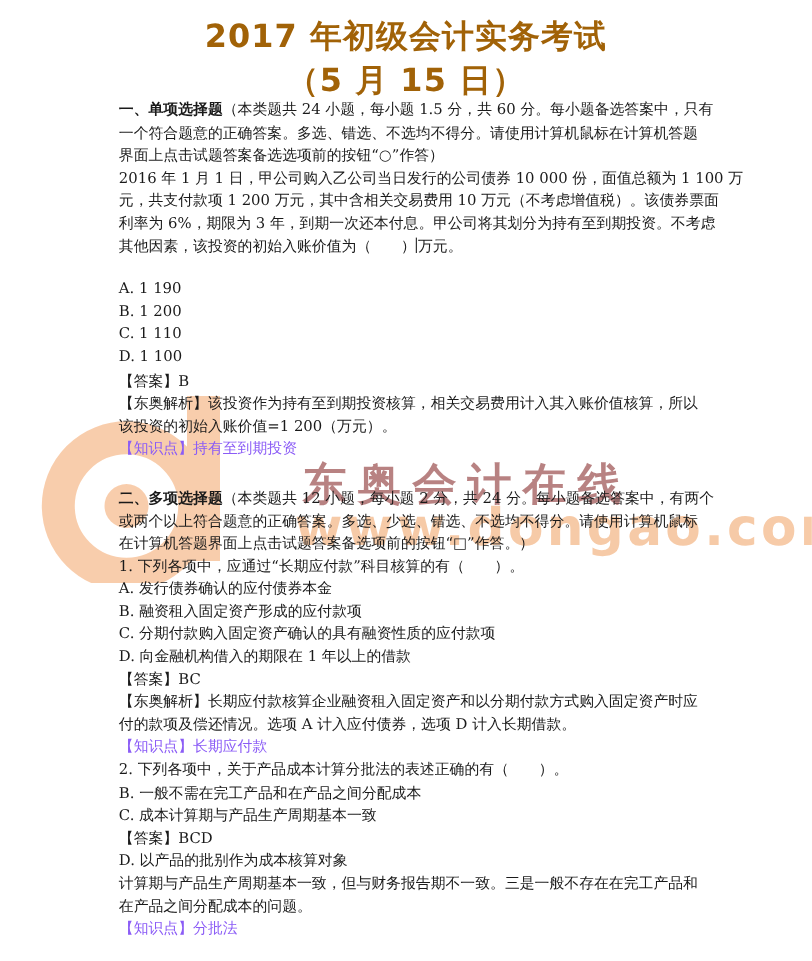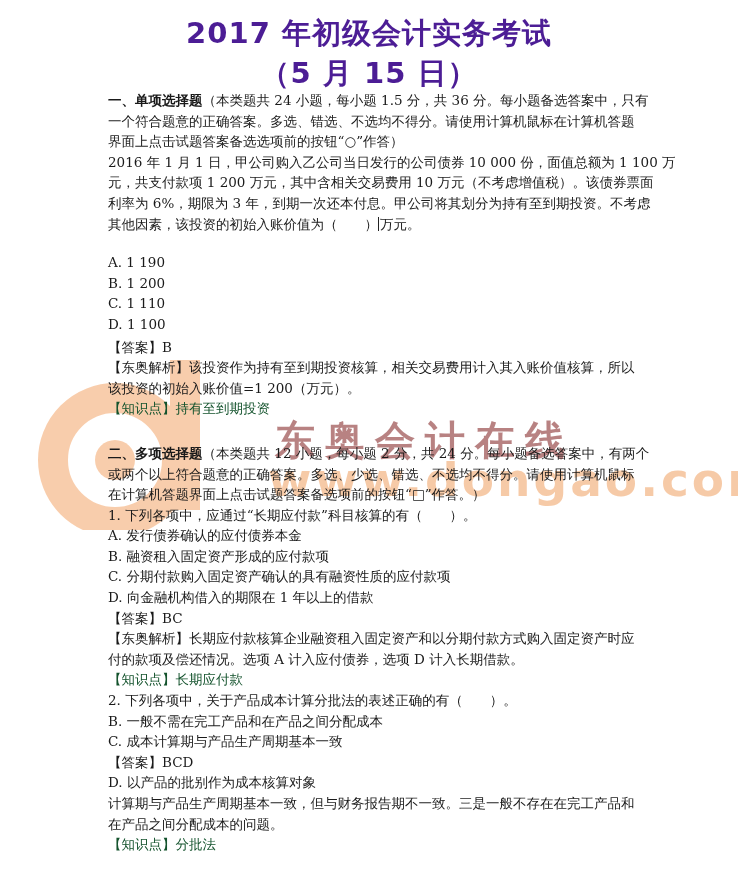--- a/index.html
+++ b/index.html
@@ -20,35 +20,35 @@
       left: 0; top: 0;
       width: 738px; height: 874px;
     }
     .title {
       position: absolute;
       left: 0; width: 738px;
       text-align: center;
       font-family: "DejaVu Sans", "Liberation Sans", sans-serif;
       font-weight: bold;
       font-size: 29px;
-      color: #4c1d95;
+      color: #a16207;
       letter-spacing: 1px;
     }
     .title.t1 { top: 14px; }
     .title.t2 { top: 54px; }
     .content {
       position: absolute;
       left: 108px;
       top: 90px;
       width: 528px;
       font-size: 13.5px;
       line-height: 20.6px;
     }
     .line { white-space: nowrap; display: block; height: 20.6px; }
-    .blue { color: #14532d; }
+    .blue { color: #8b5cf6; }
     .gap { height: 20px; }
     .section-head .lead {
       font-family: "DejaVu Sans", "Liberation Sans", sans-serif;
       font-weight: bold;
       text-align: right;
     }
     .watermark {
       position: absolute;
       pointer-events: none;
       opacity: 0.55;
@@ -96,21 +96,21 @@
   </svg>
   <div class="watermark wm-text">东奥会计在线</div>
   <div class="watermark wm-url">www.dongao.com</div>
 
   <div class="title t1">2017 年初级会计实务考试</div>
   <div class="title t2">（5 月 15 日）</div>
 
   <div class="content">
 
     <div>
-      <span class="line section-head"><span class="lead">一、单项选择题</span><span>（本类题共 24 小题，每小题 1.5 分，共 36 分。每小题备选答案中，只有</span></span>
+      <span class="line section-head"><span class="lead">一、单项选择题</span><span>（本类题共 24 小题，每小题 1.5 分，共 60 分。每小题备选答案中，只有</span></span>
       <span class="line">一个符合题意的正确答案。多选、错选、不选均不得分。请使用计算机鼠标在计算机答题</span>
       <span class="line">界面上点击试题答案备选选项前的按钮“○”作答）</span>
 
       <div>
         <span class="line">2016 年 1 月 1 日，甲公司购入乙公司当日发行的公司债券 10 000 份，面值总额为 1 100 万</span>
         <span class="line">元，共支付款项 1 200 万元，其中含相关交易费用 10 万元（不考虑增值税）。该债券票面</span>
         <span class="line">利率为 6%，期限为 3 年，到期一次还本付息。甲公司将其划分为持有至到期投资。不考虑</span>
         <span class="line"><span>其他因素，该投资的初始入账价值为（　　）</span><span class="cursor"></span><span>万元。</span></span>
         <span class="line" style="margin-top:18px">A. 1  190</span>
         <span class="line">B. 1  200</span>

